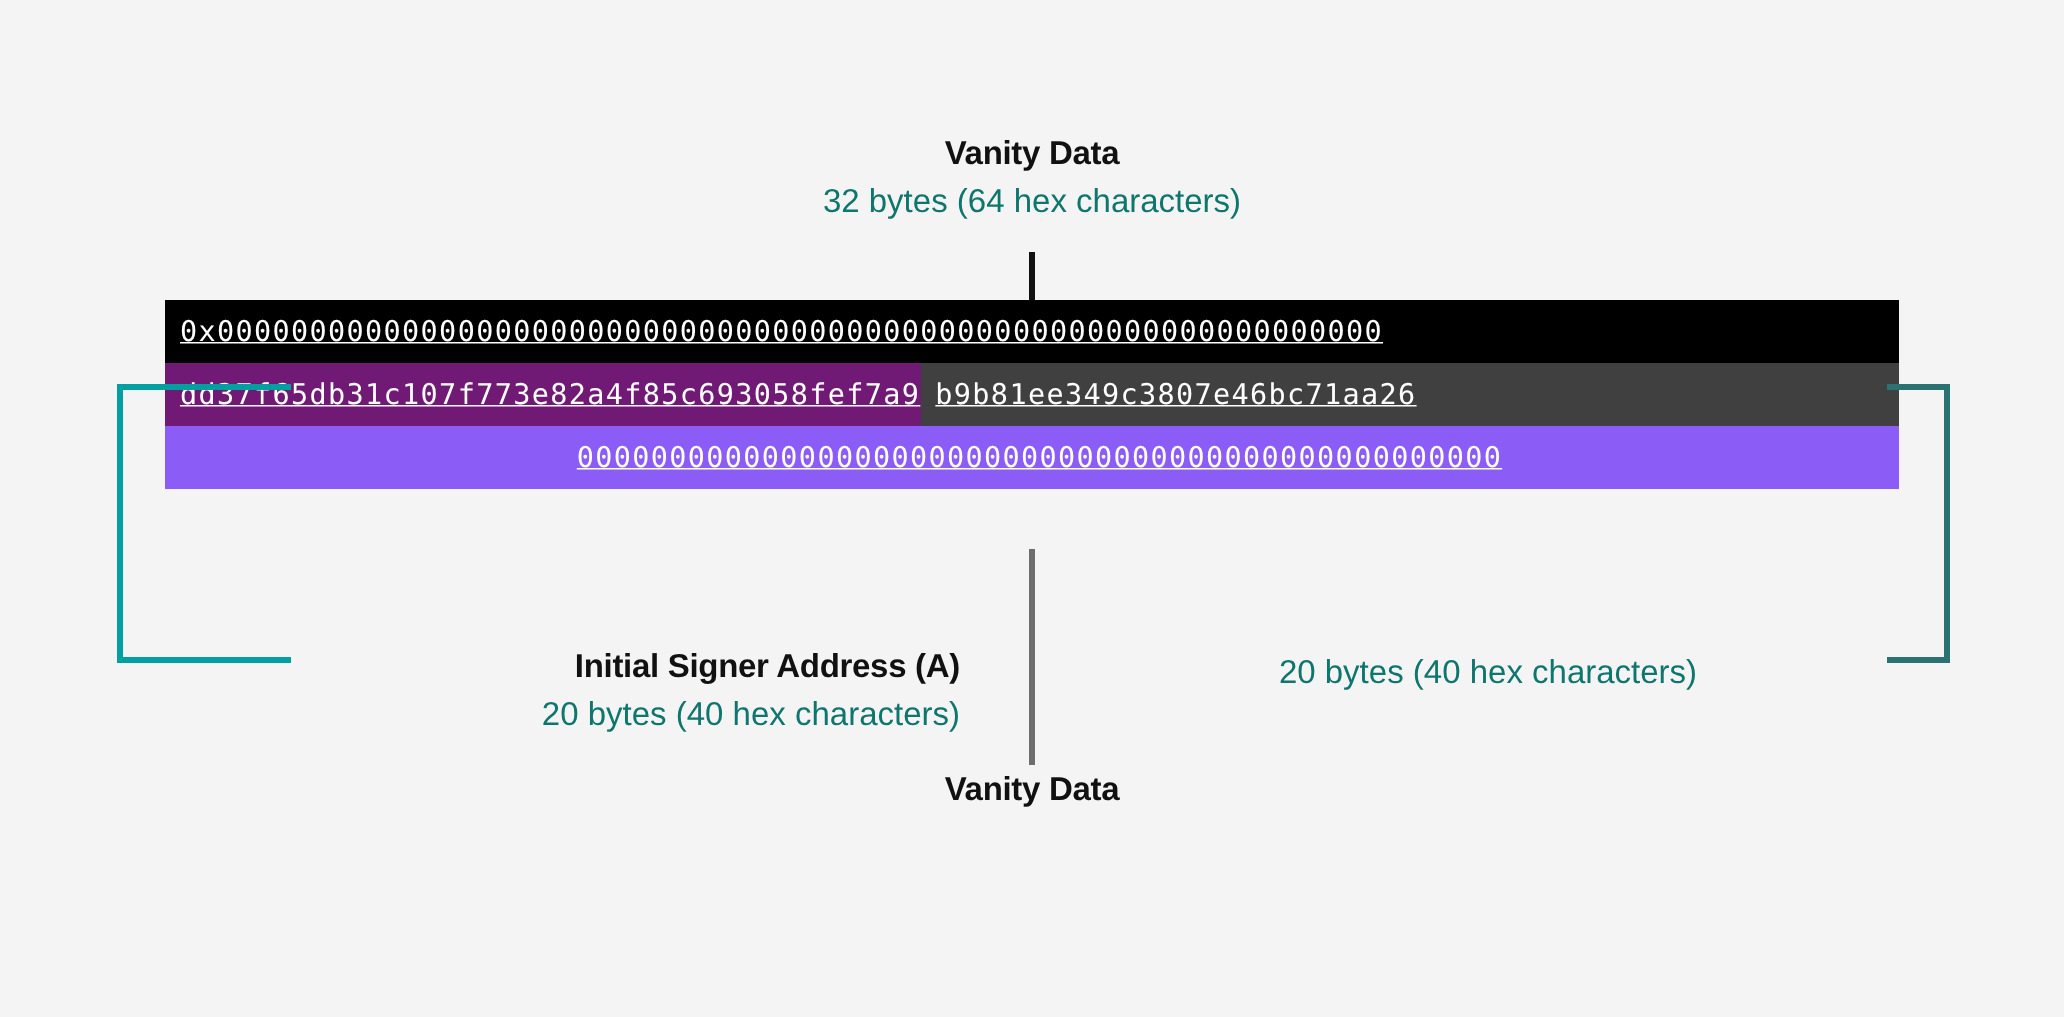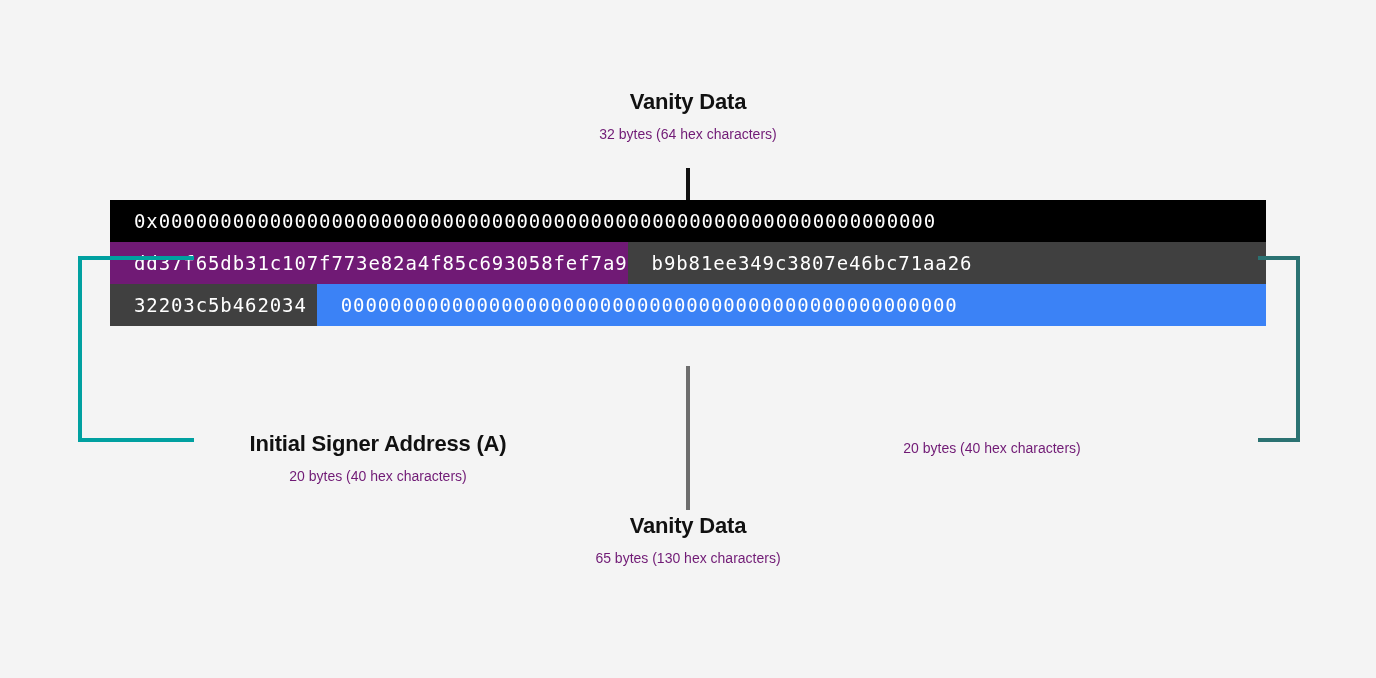--- a/index.html
+++ b/index.html
@@ -24,30 +24,30 @@
     white-space: nowrap;
   }
   .caption .cap-title {
     font-size: 22px;
     font-weight: bold;
     color: #111111;
     letter-spacing: -0.2px;
     line-height: 28px;
   }
   .caption .cap-sub {
-    font-size: 14px;
+    font-size: 22px;
     font-weight: normal;
-    color: #701a75;
+    color: #0f766e;
     line-height: 30px;
     margin-top: 3px;
   }
 
   #cap-top      { left: 388px;  top: 88px;  width: 600px; }
   #cap-bottom   { left: 388px;  top: 512px; width: 600px; }
-  #cap-left     { left: 128px;  top: 430px; width: 500px; }
+  #cap-left     { left: 140px;  top: 430px; width: 500px; text-align: right; }
   #cap-right    { left: 742px;  top: 430px; width: 500px; }
 
   
   .vline { position: absolute; }
   #vline-top    { left: 686px; top: 168px; width: 4px;  height: 34px;  background: #111111; }
   #vline-bottom { left: 686px; top: 366px; width: 4px;  height: 144px; background: #6d6d6d; }
 
   
   .bracket { position: absolute; }
   #bracket-left {
@@ -81,23 +81,23 @@
     font-size: 19px;
     letter-spacing: 0.9px;
     color: #ffffff;
   }
   .seg { height: 42px; display: flex; align-items: center; }
   .seg span { display: block; }
 
   .bg-black     { background: #000000; }
   .bg-teal      { background: #701a75; }
   .bg-darkteal  { background: #404040; }
-  .bg-gray      { background: #3b82f6; }
+  .bg-gray      { background: #8b5cf6; justify-content: center; }
 
-  .pad-left  { padding-left: 24px; }
+  .pad-left  { padding-left: 10px; text-decoration: underline; }
   .pad-right { padding-right: 10px; }
   .grow      { flex: 1 1 auto; }
 </style>
 </head>
 <body>
 
 <div id="stage">
 
   <div class="caption" id="cap-top">
     <div class="cap-title">Vanity Data</div>
@@ -117,23 +117,20 @@
     <div class="hexrow">
       <div class="seg bg-teal pad-left">
         <span>dd37f65db31c107f773e82a4f85c693058fef7a9</span>
       </div>
       <div class="seg bg-darkteal pad-left grow">
         <span>b9b81ee349c3807e46bc71aa26</span>
       </div>
     </div>
 
     <div class="hexrow">
-      <div class="seg bg-darkteal pad-left pad-right">
-        <span>32203c5b462034</span>
-      </div>
       <div class="seg bg-gray pad-left grow">
         <span>00000000000000000000000000000000000000000000000000</span>
       </div>
     </div>
 
 
 
   </div>
 
   <div class="bracket" id="bracket-left"></div>
@@ -145,16 +142,15 @@
     <div class="cap-title">Initial Signer Address (A)</div>
     <div class="cap-sub">20 bytes (40 hex characters)</div>
   </div>
 
   <div class="caption" id="cap-right">
     <div class="cap-sub">20 bytes (40 hex characters)</div>
   </div>
 
   <div class="caption" id="cap-bottom">
     <div class="cap-title">Vanity Data</div>
-    <div class="cap-sub">65 bytes (130 hex characters)</div>
   </div>
 
 </div>
 
 </body></html>

